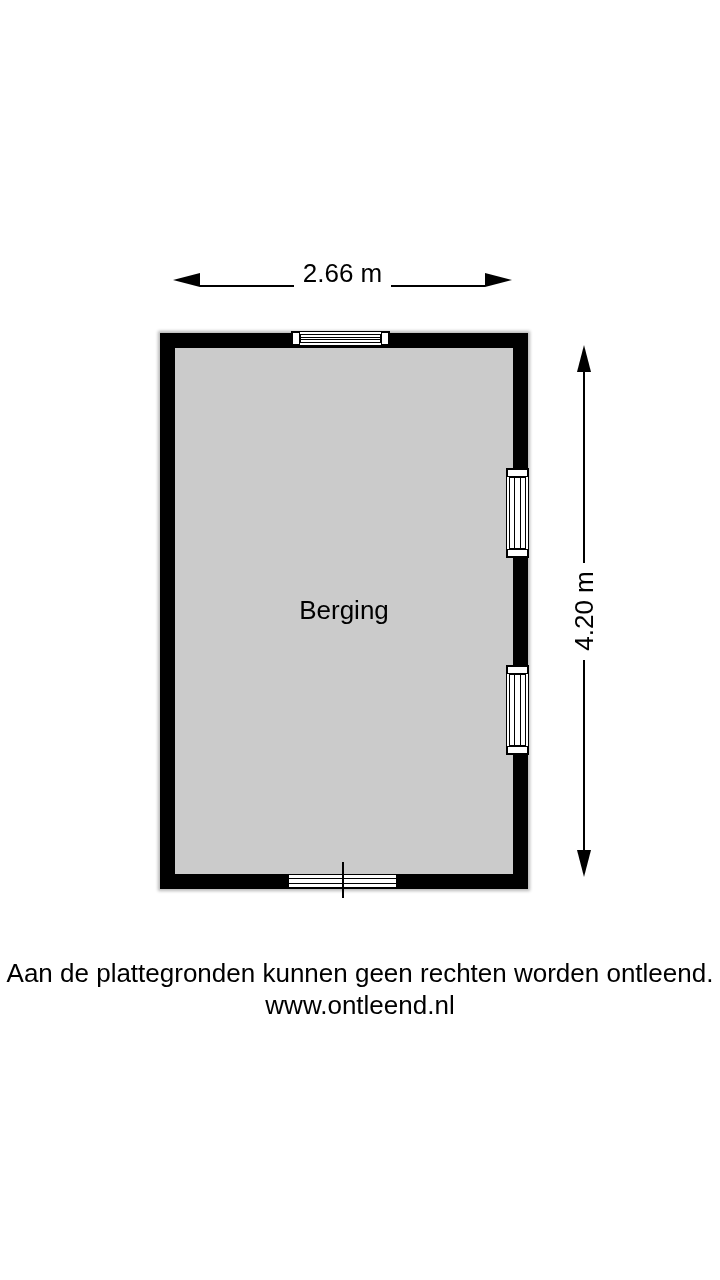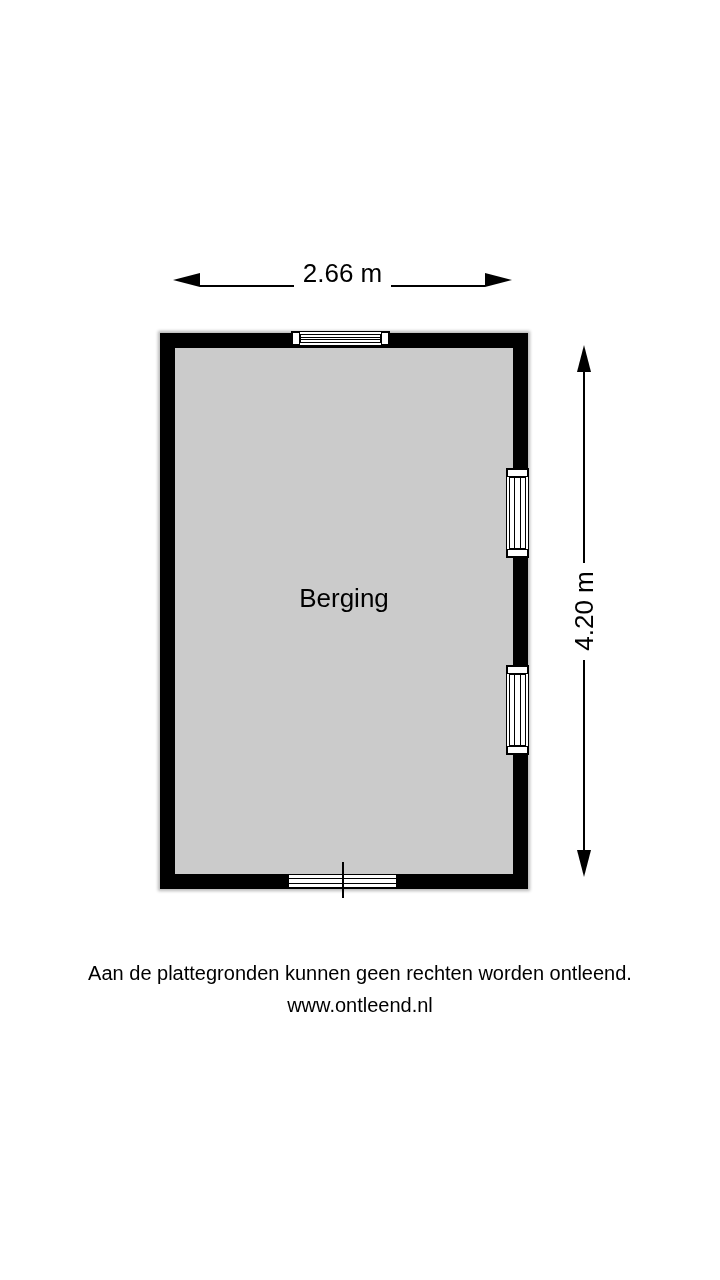--- a/index.html
+++ b/index.html
@@ -51,21 +51,21 @@
     width: 368px; height: 556px;
     background: #000000;
     box-shadow: 0 0 3px 2px #b9b9b9;
   }
   .interior {
     position: absolute; left: 15px; top: 15px;
     width: 338px; height: 526px;
     background: #cbcbcb;
   }
   .room-label {
-    position: absolute; left: 15px; top: 252px;
+    position: absolute; left: 15px; top: 264px;
     width: 338px; text-align: center;
     font-size: 26px; line-height: 26px;
   }
 
   
   .win {
     position: absolute;
     background: #ffffff;
     border: 1px solid #000;
     box-sizing: border-box;
@@ -98,21 +98,21 @@
   .divider {
     position: absolute; left: 182px; top: 529px;
     width: 2px; height: 36px; background: #000;
   }
 
   
   .footer {
     position: absolute; left: 0; top: 957px;
     width: 720px;
     text-align: center;
-    font-size: 20px; line-height: 32px;
+    font-size: 26px; line-height: 32px;
   }
 </style>
 </head>
 <body>
 
 <div class="dim-top">
   <div class="ah ah-left"></div>
   <div class="dline-h"></div>
   <div class="dim-label">2.66 m</div>
   <div class="dline-h"></div>

